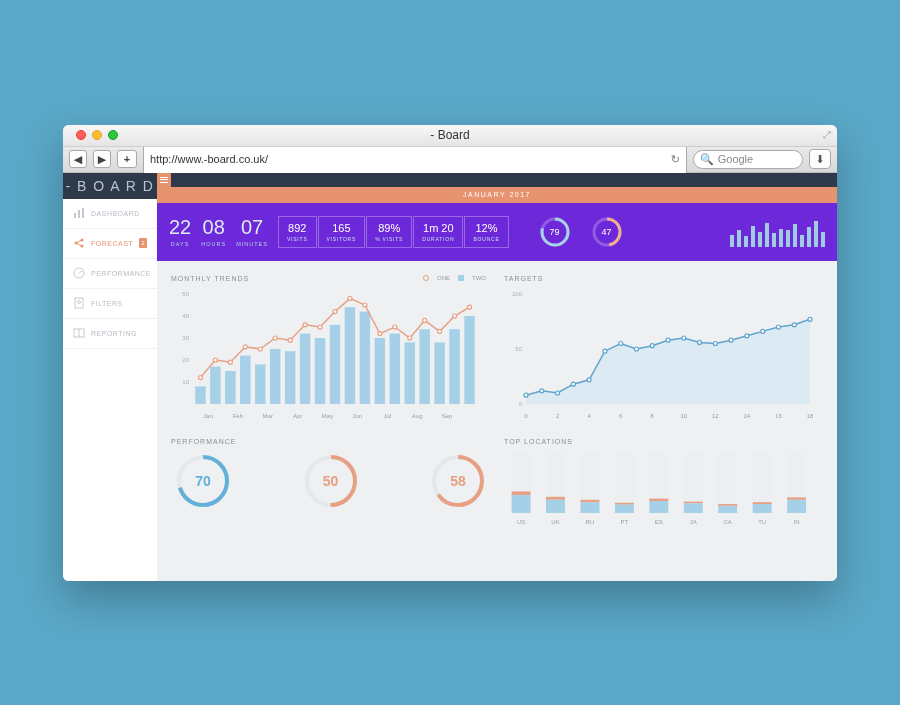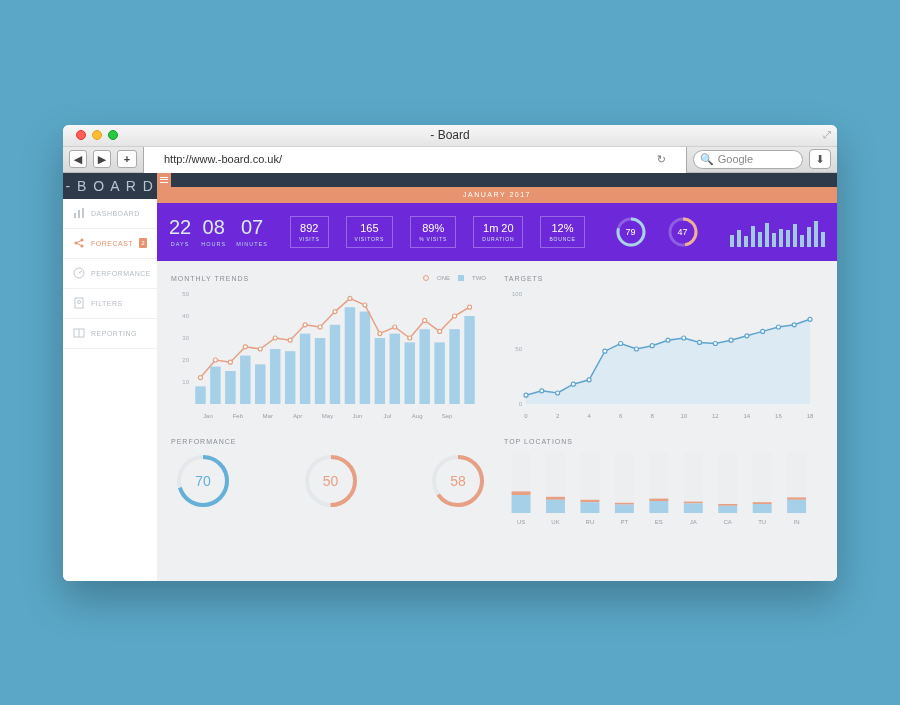--- a/index.html
+++ b/index.html
@@ -9,61 +9,61 @@
 .traffic{display:flex;gap:6px}
 .dot{width:10px;height:10px;border-radius:50%}
 .dot.r{background:#ff5f57;border:1px solid #e33}
 .dot.y{background:#ffbd2e;border:1px solid #e0a020}
 .dot.g{background:#28c940;border:1px solid #1a9a2e}
 .wtitle{position:absolute;left:0;right:0;text-align:center;font-size:12px;color:#333}
 .expand{position:absolute;right:6px;top:4px;color:#999;font-size:10px}
 .toolbar{height:26px;background:linear-gradient(#e9e9e9,#d9d9d9);display:flex;align-items:center;padding:0 6px;gap:6px;border-bottom:1px solid #bcbcbc;font-size:11px}
 .navbtn{width:18px;height:18px;background:#fdfdfd;border:1px solid #aaa;border-radius:3px;display:flex;align-items:center;justify-content:center;color:#444}
 .plusbtn{width:20px;height:18px;background:#fdfdfd;border:1px solid #aaa;border-radius:3px;display:flex;align-items:center;justify-content:center;color:#444;font-weight:bold}
-.urlbar{flex:1;height:34px;background:#fff;border:1px solid #aaa;border-radius:3px;display:flex;align-items:center;padding:0 20px;color:#333}
+.urlbar{flex:1;height:34px;background:#fff;border:1px solid #aaa;border-radius:3px;display:flex;align-items:center;padding:0 6px;color:#333}
 .urlbar span.ref{margin-left:auto;color:#777}
 .search{width:110px;height:19px;background:#fff;border:1px solid #aaa;border-radius:10px;display:flex;align-items:center;padding:0 6px;color:#888;gap:4px}
 .dlbtn{width:22px;height:20px;background:#fdfdfd;border:1px solid #aaa;border-radius:4px;display:flex;align-items:center;justify-content:center;color:#555}
 .app{display:flex;height:408px;background:#eef0f2}
 .sidebar{width:94px;background:#fff;display:flex;flex-direction:column;font-size:7px}
 .logo{height:26px;background:#2e3a4a;color:#b8c3d0;display:flex;align-items:center;justify-content:center;letter-spacing:1.5px;font-size:14px}
 .sideitem{height:30px;display:flex;align-items:center;gap:6px;padding:0 10px;color:#b5bcc4;border-bottom:1px solid #f1f1f1;letter-spacing:.5px}
 .sideitem.active{color:#e8936f}
 .sideic{width:12px;height:12px;display:flex;align-items:center;justify-content:center}
 .badge{margin-left:auto;background:#e8936f;color:#fff;width:10px;height:10px;font-size:6px;display:flex;align-items:center;justify-content:center;border-radius:1px}
 .main{flex:1;display:flex;flex-direction:column}
 .topdark{height:14px;background:#2e3a4a;display:flex;align-items:center}
 .hamb{width:14px;height:14px;background:#e8936f;display:flex;flex-direction:column;justify-content:center;align-items:center;gap:1.5px}
 .hamb div{width:8px;height:1px;background:#fff}
 .monthbar{height:16px;background:#e8936f;color:#fff;font-size:7px;letter-spacing:1.5px;display:flex;align-items:center;justify-content:center}
 .statsrow{height:58px;background:#6d28d9;display:flex;align-items:center;color:#fff;padding:0 12px;gap:10px}
 .countdown{display:flex;gap:10px}
 .cd{text-align:center}
 .cd .num{font-size:20px;font-weight:200;color:#dceaf2}
 .cd .lab{font-size:5.5px;letter-spacing:1px;color:#b5d5e5;margin-top:2px}
-.metrics{display:flex;gap:17px;margin-left:12px}
+.metrics{display:flex;gap:1px;margin-left:0}
 .metric{border:1px solid rgba(255,255,255,.3);padding:5px 8px;text-align:center;min-width:38px}
 .metric .v{font-size:11px;font-weight:300}
 .metric .l{font-size:5px;letter-spacing:.8px;color:#c9e0ec;margin-top:2px}
 .gauges{display:flex;gap:20px;margin-left:20px}
 .gauge{position:relative;width:32px;height:32px}
 .gauge svg{transform:rotate(-90deg)}
 .gauge .gv{position:absolute;inset:0;display:flex;align-items:center;justify-content:center;font-size:9px;color:#fff}
 .spark{margin-left:auto;display:flex;align-items:flex-end;gap:3px;height:30px}
 .spark div{width:4px;background:#9fcce0}
 .panels{flex:1;display:flex;gap:14px;padding:14px}
 .col{flex:1;display:flex;flex-direction:column;gap:14px}
 .card{background:transparent}
 .cardtitle{font-size:7px;letter-spacing:1px;color:#8a8f96;margin-bottom:8px}
 .legend{position:absolute;right:4px;top:0;display:flex;gap:8px;font-size:6px;align-items:center;color:#9aa0a7}
 .lswatch{width:6px;height:6px}
 .perfrow{display:flex;gap:18px;justify-content:space-between;padding:0 4px}
 .donut{position:relative;width:56px;height:56px}
 .donut svg{transform:rotate(-90deg)}
-.donut .dv{position:absolute;inset:0;display:flex;align-items:center;justify-content:center;font-size:14px;font-weight:400}
+.donut .dv{position:absolute;inset:0;display:flex;align-items:center;justify-content:center;font-size:14px;font-weight:700}
 </style>
 </head>
 <body>
 
 <div class="browser">
   <div class="titlebar">
     <div class="traffic">
       <div class="dot r"></div>
       <div class="dot y"></div>
       <div class="dot g"></div>

